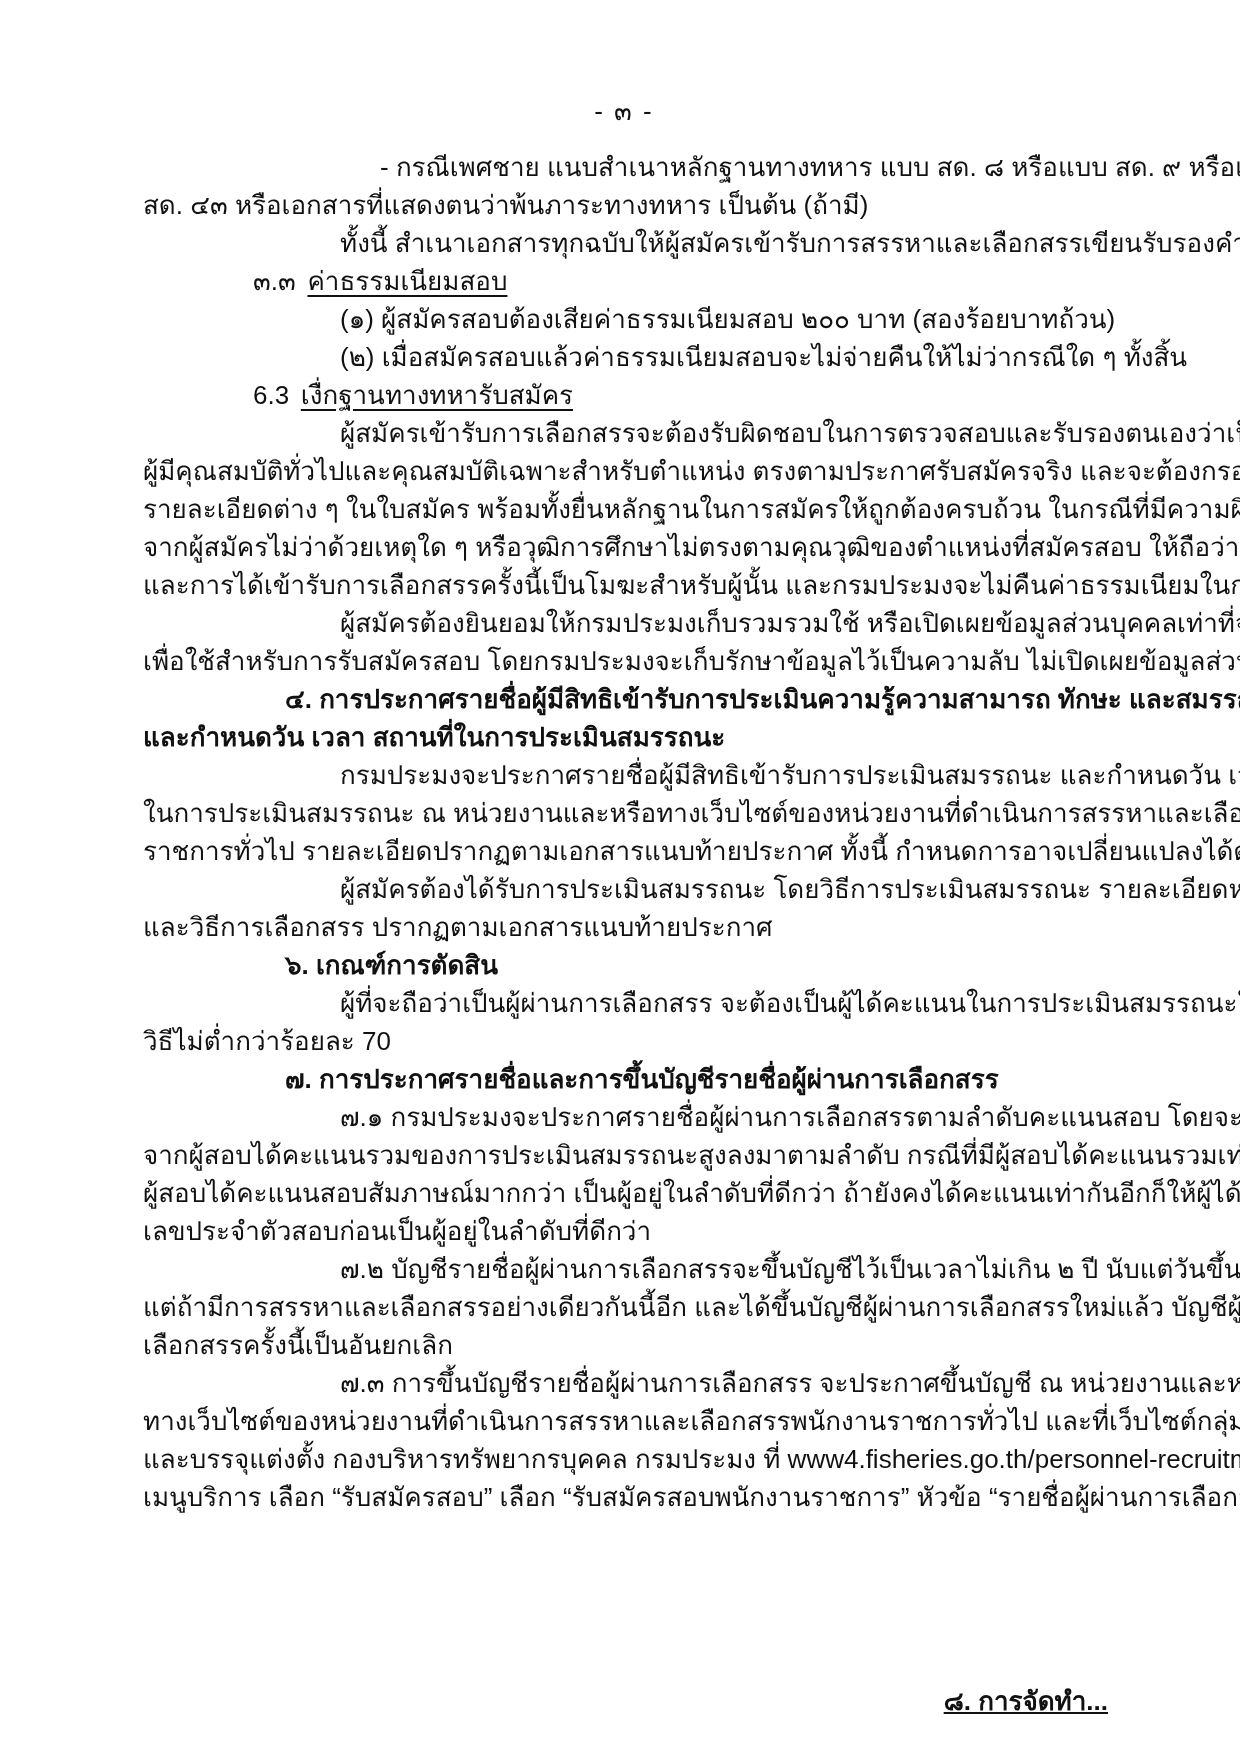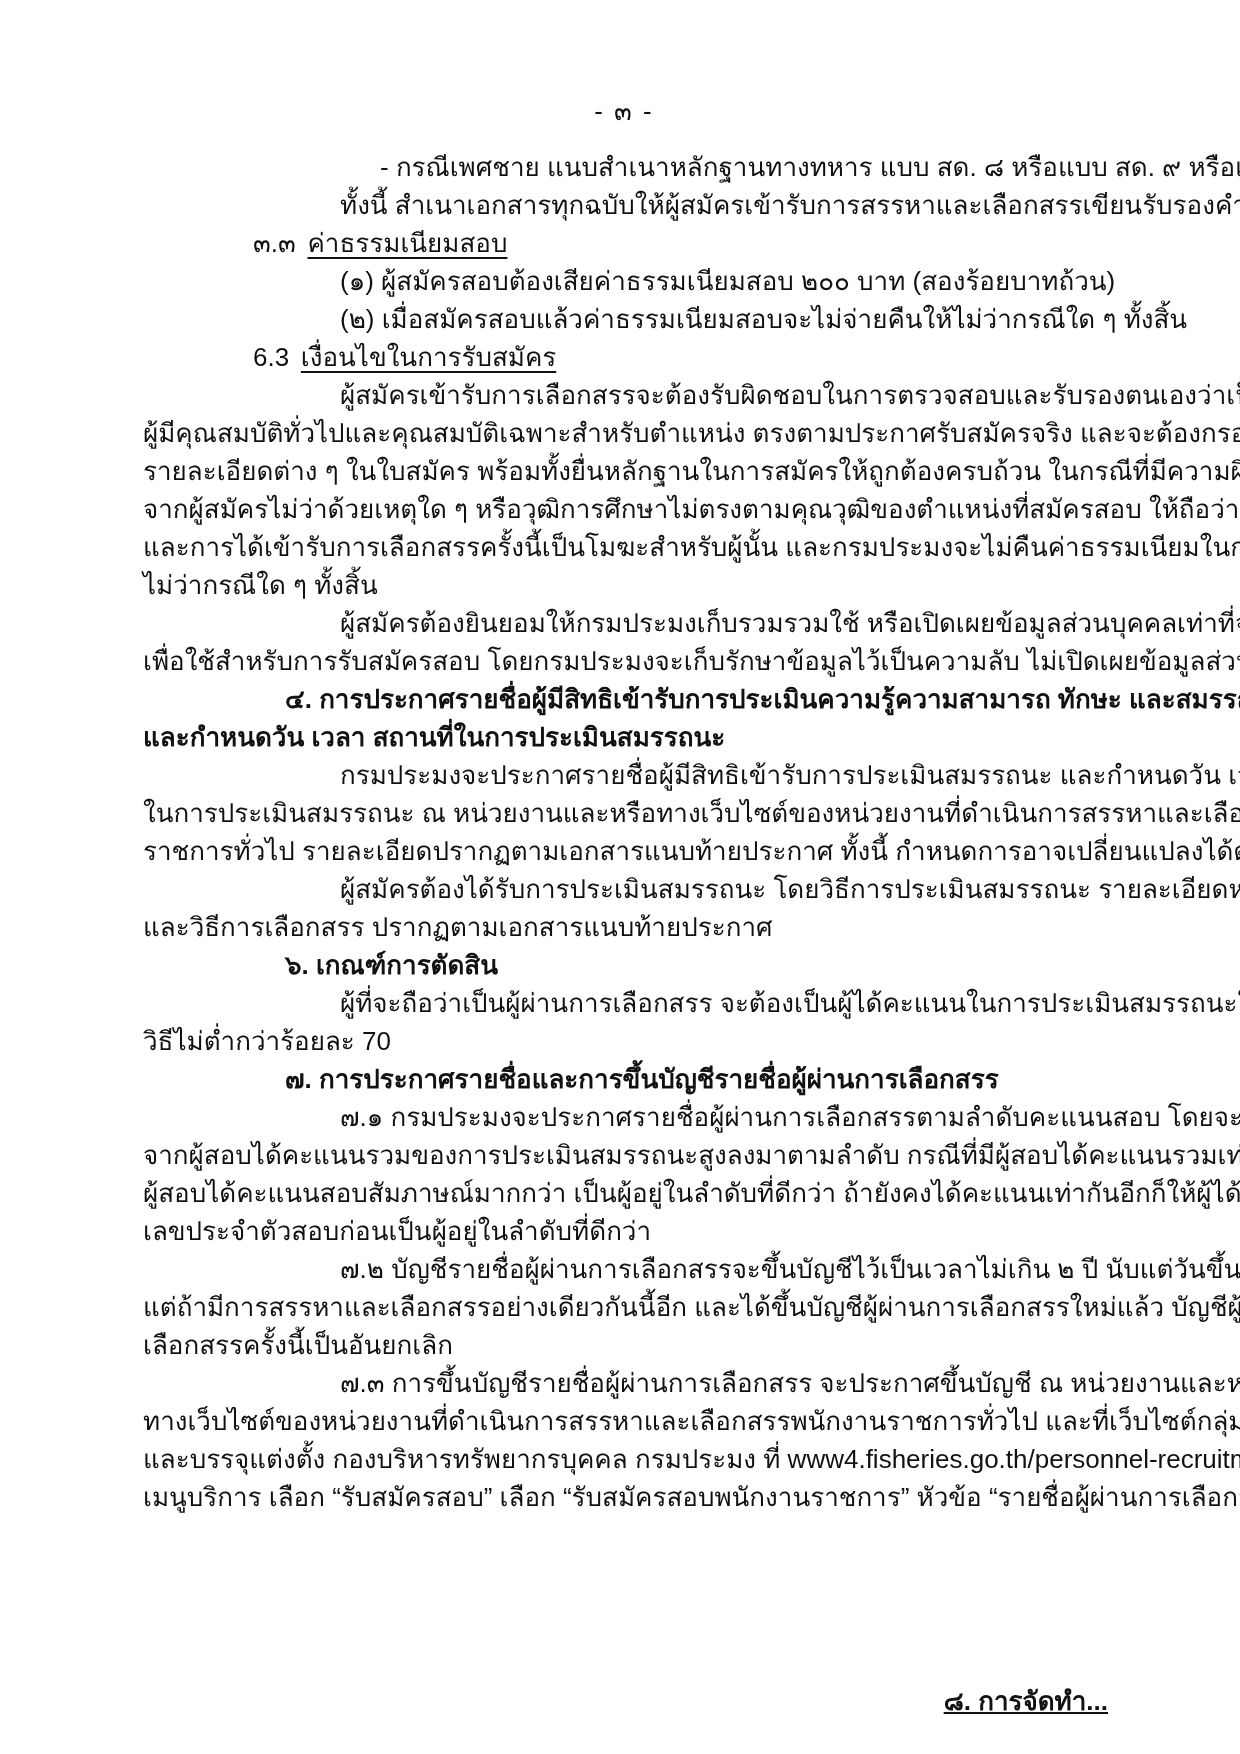--- a/index.html
+++ b/index.html
@@ -47,35 +47,35 @@
 </head>
 <body>
 
 <div class="page">
 
   <div class="page-number">- ๓ -</div>
 
   <div class="content">
 
     <div class="ln in-xl">- กรณีเพศชาย แนบสำเนาหลักฐานทางทหาร แบบ สด. ๘ หรือแบบ สด. ๙ หรือแบบ</div>
+    <div class="ln">สด. ๔๓ หรือเอกสารที่แสดงตนว่าพ้นภาระทางทหาร เป็นต้น (ถ้ามี)</div>
     <div class="ln in-p">ทั้งนี้ สำเนาเอกสารทุกฉบับให้ผู้สมัครเข้ารับการสรรหาและเลือกสรรเขียนรับรองคำว่า</div>
 
     <div class="ln in-s"><span class="num-prefix">๓.๓</span><span class="u">ค่าธรรมเนียมสอบ</span></div>
 
     <div class="ln in-p">(๑) ผู้สมัครสอบต้องเสียค่าธรรมเนียมสอบ ๒๐๐ บาท (สองร้อยบาทถ้วน)</div>
     <div class="ln in-p">(๒) เมื่อสมัครสอบแล้วค่าธรรมเนียมสอบจะไม่จ่ายคืนให้ไม่ว่ากรณีใด ๆ ทั้งสิ้น</div>
 
-    <div class="ln in-s"><span class="num-prefix">6.3</span><span class="u">เงื่อนไขในการรับสมัคร</span></div>
+    <div class="ln in-s"><span class="num-prefix">6.3</span><span class="u">เงื่กฐานทางทหารับสมัคร</span></div>
 
     <div class="ln in-p">ผู้สมัครเข้ารับการเลือกสรรจะต้องรับผิดชอบในการตรวจสอบและรับรองตนเองว่าเป็น</div>
     <div class="ln">ผู้มีคุณสมบัติทั่วไปและคุณสมบัติเฉพาะสำหรับตำแหน่ง ตรงตามประกาศรับสมัครจริง และจะต้องกรอก</div>
     <div class="ln">รายละเอียดต่าง ๆ ในใบสมัคร พร้อมทั้งยื่นหลักฐานในการสมัครให้ถูกต้องครบถ้วน ในกรณีที่มีความผิดพลาดอันเกิด</div>
     <div class="ln">จากผู้สมัครไม่ว่าด้วยเหตุใด ๆ หรือวุฒิการศึกษาไม่ตรงตามคุณวุฒิของตำแหน่งที่สมัครสอบ ให้ถือว่าการรับสมัคร</div>
     <div class="ln">และการได้เข้ารับการเลือกสรรครั้งนี้เป็นโมฆะสำหรับผู้นั้น และกรมประมงจะไม่คืนค่าธรรมเนียมในการสมัครสอบ</div>
-    <div class="ln">ไม่ว่ากรณีใด ๆ ทั้งสิ้น</div>
     <div class="ln in-p">ผู้สมัครต้องยินยอมให้กรมประมงเก็บรวมรวมใช้ หรือเปิดเผยข้อมูลส่วนบุคคลเท่าที่จำเป็น</div>
     <div class="ln">เพื่อใช้สำหรับการรับสมัครสอบ โดยกรมประมงจะเก็บรักษาข้อมูลไว้เป็นความลับ ไม่เปิดเผยข้อมูลส่วนบุคคลที่มี</div>
 
     <div class="ln in-h bold">๔. การประกาศรายชื่อผู้มีสิทธิเข้ารับการประเมินความรู้ความสามารถ ทักษะ และสมรรถนะ</div>
     <div class="ln bold">และกำหนดวัน เวลา สถานที่ในการประเมินสมรรถนะ</div>
 
     <div class="ln in-p">กรมประมงจะประกาศรายชื่อผู้มีสิทธิเข้ารับการประเมินสมรรถนะ และกำหนดวัน เวลา สถานที่</div>
     <div class="ln">ในการประเมินสมรรถนะ ณ หน่วยงานและหรือทางเว็บไซต์ของหน่วยงานที่ดำเนินการสรรหาและเลือกสรรพนักงาน</div>
     <div class="ln">ราชการทั่วไป รายละเอียดปรากฏตามเอกสารแนบท้ายประกาศ ทั้งนี้ กำหนดการอาจเปลี่ยนแปลงได้ตามความเหมาะสม</div>
 

